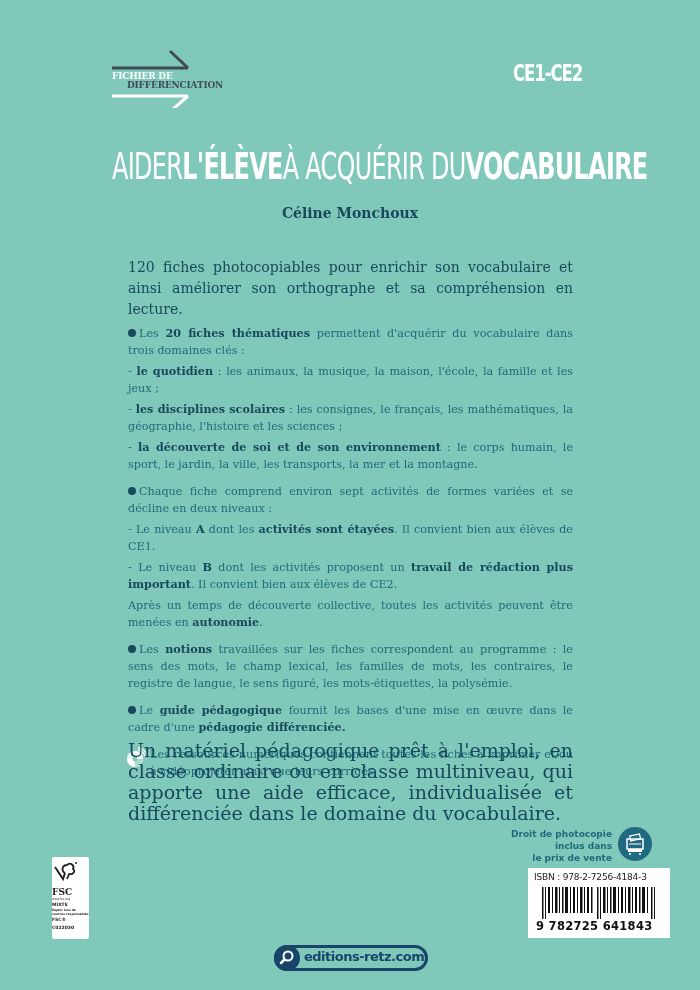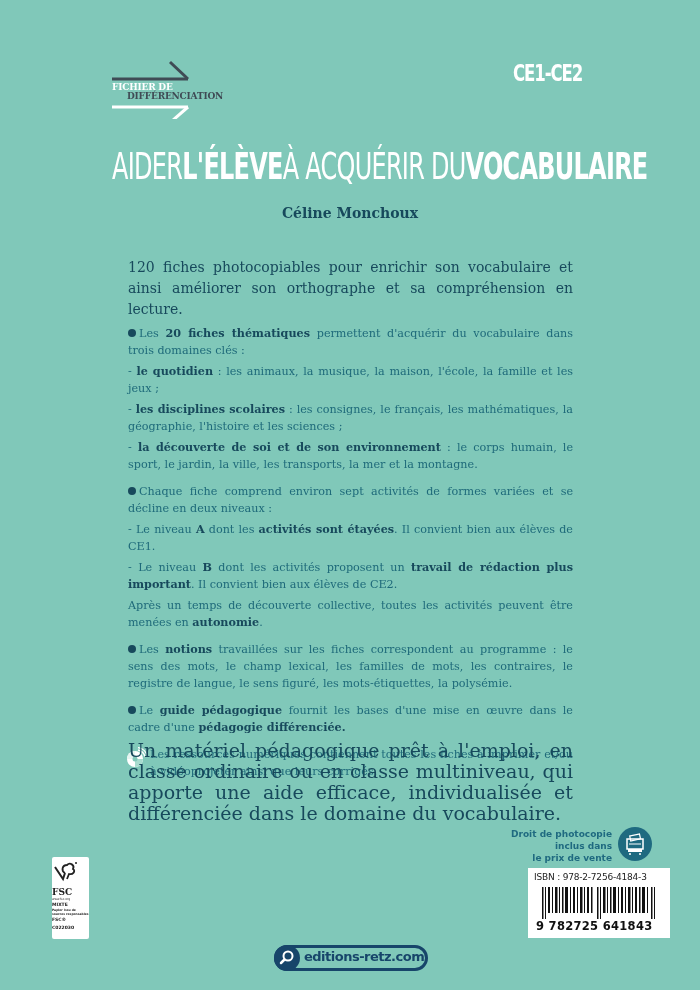--- a/index.html
+++ b/index.html
@@ -4,21 +4,21 @@
 <style>
   * { margin: 0; padding: 0; box-sizing: border-box; }
   html, body { width: 700px; height: 990px; overflow: hidden; }
   body {
     background: #80c8b9;
     font-family: "DejaVu Serif", serif;
     color: #1a5a6a;
     position: relative;
   }
   .brand {
-    position: absolute; left: 108px; top: 59px; width: 130px; height: 60px;
+    position: absolute; left: 108px; top: 48px; width: 130px; height: 60px;
   }
   .brand svg { position: absolute; left: 0; top: 0; }
   .brand .l1 {
     position: absolute; left: 4px; top: 23px;
     font-family: "DejaVu Serif", serif; font-weight: bold;
     font-size: 9px; color: #ffffff; letter-spacing: -0.2px;
   }
   .brand .l2 {
     position: absolute; left: 19px; top: 32px;
     font-family: "DejaVu Serif", serif; font-weight: bold;

